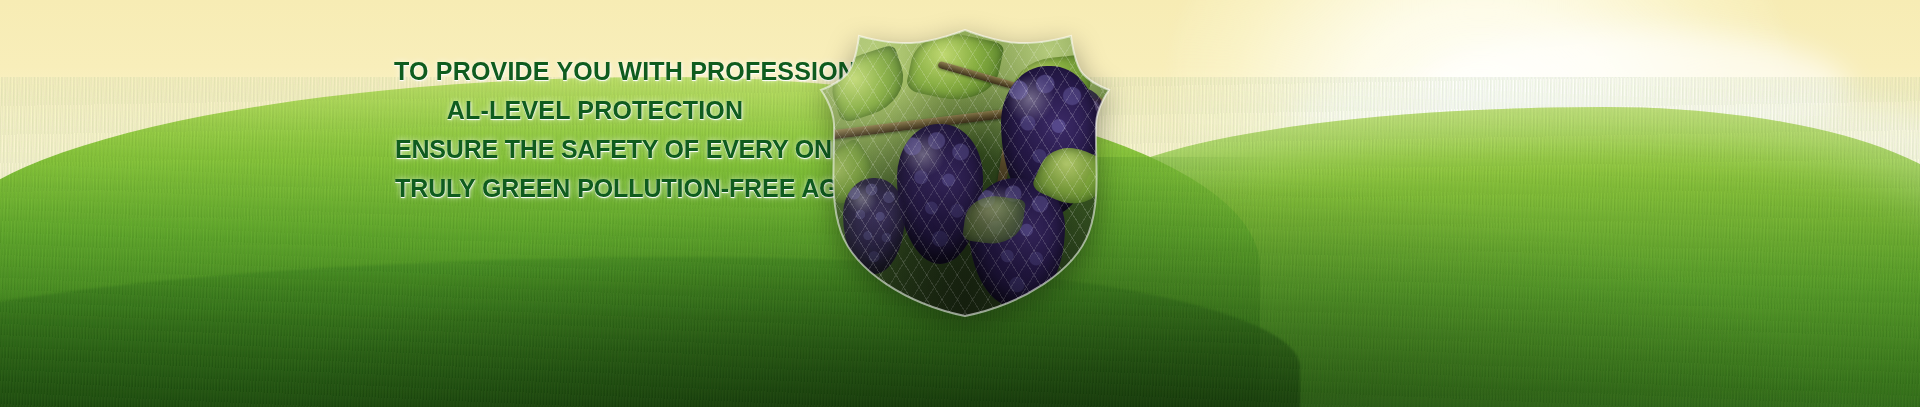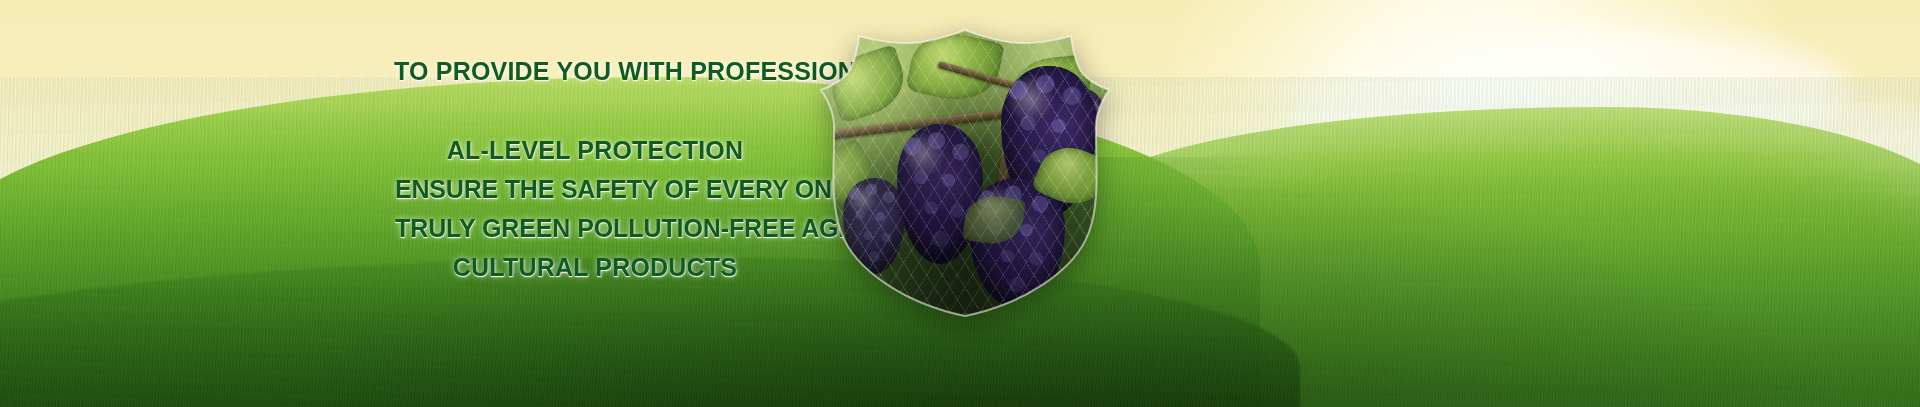--- a/index.html
+++ b/index.html
@@ -130,21 +130,21 @@
        0 1px 0 rgba(255,255,255,0.85),
        0 0 6px rgba(255,255,255,0.65),
        1px 1px 2px rgba(255,255,255,0.6);
     -webkit-font-smoothing: antialiased;
   }
   .headline .line {
     display: block;
     white-space: nowrap;
   }
   .headline .line.l1 { text-align: center; transform: translateX(-1px); }
-  .headline .line.l2 { text-align: center; margin-top: 40px; }
+  .headline .line.l2 { text-align: center; }
   .headline .line.l3 { letter-spacing: -0.2px; }
   .headline .line.l4 { }
   .headline .line.l5 { letter-spacing: -0.1px; }
   .headline .line.l6 { }
 
   
   .shield-wrap {
     position: absolute;
     left: 815px;
     top: 28px;
@@ -259,21 +259,20 @@
     <div class="grass-tex"></div>
     <div class="grass-tex2"></div>
     <div class="field-shade"></div>
   </div>
 
   <div class="headline">
     <span class="line l1">TO PROVIDE YOU WITH PROFESSION-</span>
     <span class="line l2">AL-LEVEL PROTECTION</span>
     <span class="line l3">ENSURE THE SAFETY OF EVERY ONE OF</span>
     <span class="line l5">TRULY GREEN POLLUTION-FREE AGRI-</span>
-    <span class="line l6">CULTURAL PRODUCTS</span>
   </div>
 
   <div class="shield-wrap">
     <div class="shield-clip">
       <div class="vine-bg"></div>
 
       <div class="leaf a"></div>
       <div class="leaf b"></div>
       <div class="leaf c"></div>
       <div class="leaf e"></div>

